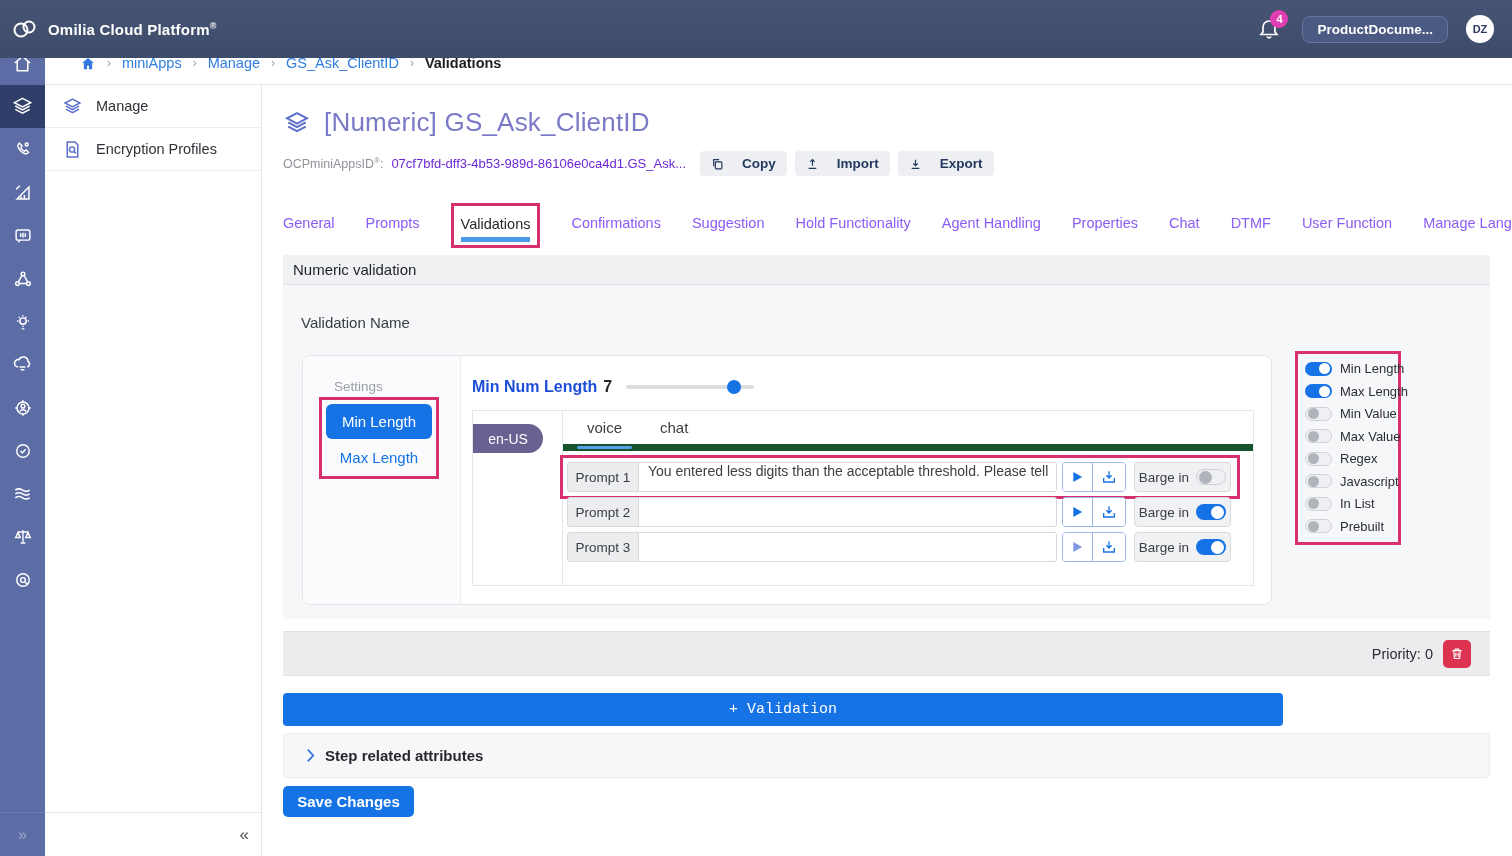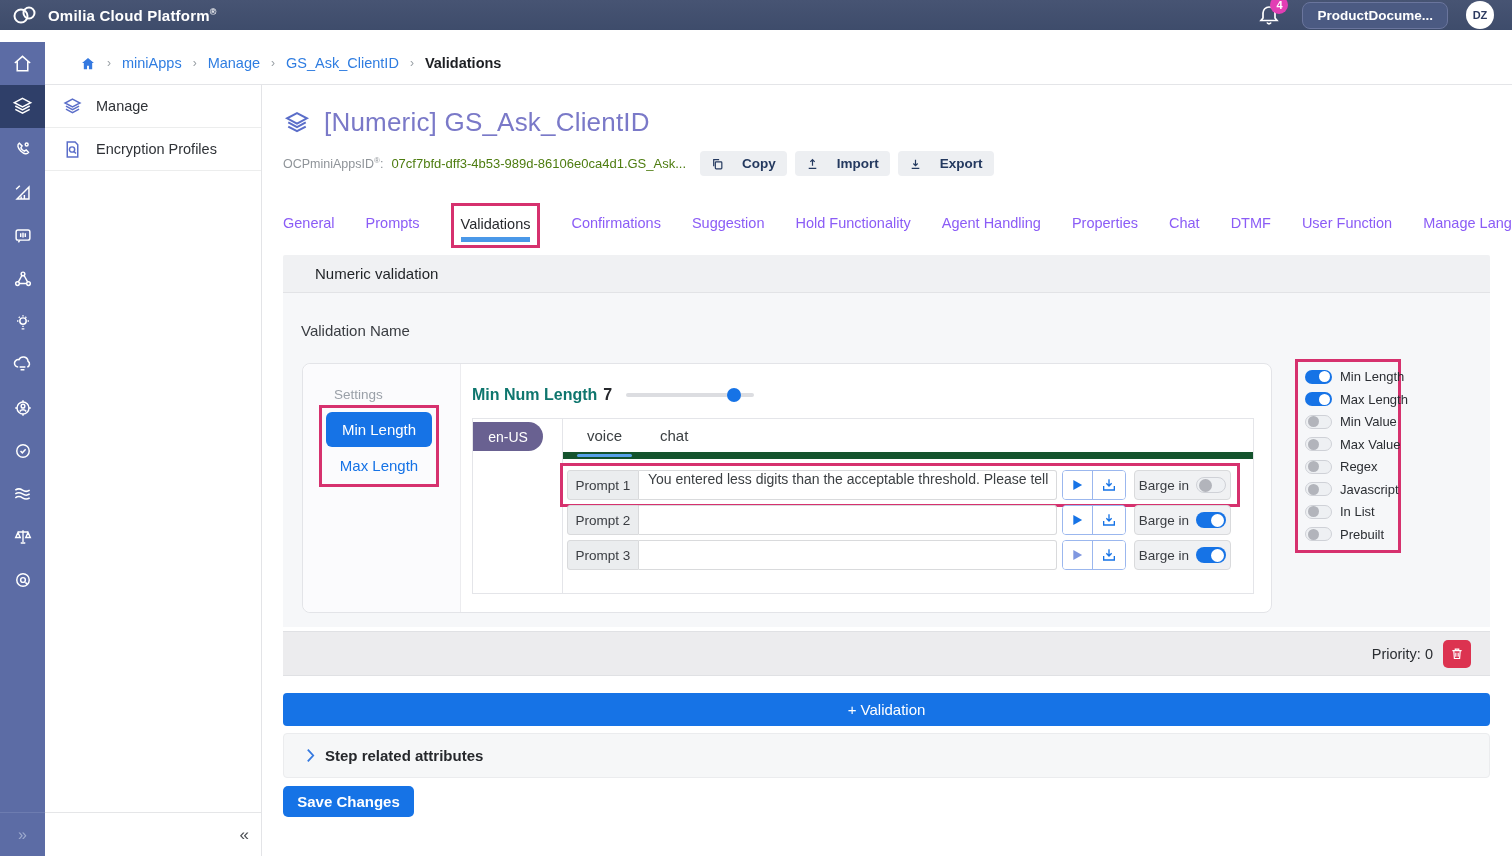--- a/index.html
+++ b/index.html
@@ -1,21 +1,21 @@
 <!DOCTYPE html>
 <html><head>
 <meta charset="utf-8">
 <style>
   * { margin:0; padding:0; box-sizing:border-box; }
   html,body { width:1512px; height:856px; overflow:hidden; background:#fff;
     font-family:"Liberation Sans", sans-serif; color:#26282c; }
   svg { display:block; }
 
   
-  .topbar { position:absolute; left:0; top:0; width:1512px; height:30px;
+  .topbar { position:absolute; left:0; top:0; width:1512px; height:58px;
     background:linear-gradient(180deg,#475473,#3e4c6b); display:flex; align-items:center; z-index:30; }
   .brand { display:flex; align-items:center; gap:9px; padding-left:12px; }
   .brand-text { color:#fff; font-size:15px; font-weight:bold; letter-spacing:.2px; }
   .brand-text sup { font-size:9px; }
   .topbar-right { margin-left:auto; display:flex; align-items:center; gap:18px; padding-right:18px; }
   .bell-wrap { position:relative; width:26px; height:26px; cursor:pointer; }
   .badge { position:absolute; top:-6px; right:-4px; min-width:18px; height:18px; border-radius:50%;
     background:#e23eb4; color:#fff; font-size:11px; font-weight:bold; display:flex;
     align-items:center; justify-content:center; }
   .account-btn { height:27px; padding:0 14px; background:#4b5a82; border:1px solid #6a759d;
@@ -51,33 +51,33 @@
 
   
   .main { position:absolute; left:262px; top:85px; right:0; bottom:0; background:#fff; }
 
   .title-row { position:absolute; left:21px; top:22px; display:flex; align-items:center; gap:13px; }
   .page-title { font-size:26px; font-weight:500; color:#7a79c8; letter-spacing:.2px; }
 
   .id-row { position:absolute; left:21px; top:66px; display:flex; align-items:center; gap:8px; }
   .id-label { font-size:12.5px; color:#8f9499; }
   .id-label sup { font-size:8px; }
-  .id-value { font-size:13px; color:#4d7c0f; margin-right:6px; }
+  .id-value { font-size:13px; color:#6d28d9; margin-right:6px; }
   .mini-btn { height:25px; padding:0 11px; background:#edeff2; border:none; border-radius:4px;
     display:flex; align-items:center; gap:18px; font-size:13.5px; font-weight:600; color:#24395f; cursor:pointer; }
 
   .tabs-row { position:absolute; left:21px; top:118px; right:20px; display:flex; align-items:flex-start; gap:31px; }
   .tab { font-size:14.5px; color:#8b5cf6; padding-top:12px; cursor:pointer; white-space:nowrap; }
   .tab-active-wrap { position:relative; border:3px solid #d6316e; padding:9px 7px 12px 7px; margin-top:0; cursor:pointer; }
   .tab-active-wrap .tab-label { font-size:14.5px; color:#27292d; }
   .tab-underline { position:absolute; left:7px; right:7px; bottom:3px; height:5px; background:#4a98e8; }
 
   .panel { position:absolute; left:21px; top:170px; width:1207px; }
-  .panel-header { height:38px; background:#f0f1f3; border-bottom:1px solid #e2e3e6;
-    border-radius:2px 2px 0 0; display:flex; align-items:center; padding-left:32px;
+  .panel-header { height:30px; background:#f0f1f3; border-bottom:1px solid #e2e3e6;
+    border-radius:2px 2px 0 0; display:flex; align-items:center; padding-left:10px;
     font-size:15px; font-weight:500; color:#1f2226; }
   .panel-body { position:relative; height:334px; background:#f6f7f9; }
 
   .vname-label { position:absolute; left:18px; top:29px; font-size:15px; color:#3a3d42; }
   .vname-input { position:absolute; left:417px; top:21px; width:771px; height:34px; background:#fff;
     border:1px solid #d9dadd; border-radius:6px; padding:0 14px; font-size:14px; color:#3c4043;
     font-family:"Liberation Sans", sans-serif; }
 
   .card { position:absolute; left:19px; top:70px; width:970px; height:250px; background:#fff;
     border:1px solid #e3e4e8; border-radius:8px; }
@@ -85,30 +85,30 @@
     border-right:1px solid #ececef; border-radius:8px 0 0 8px; }
   .settings-label { position:absolute; left:31px; top:23px; font-size:13.5px; color:#9aa0a8; }
   .settings-annot { position:absolute; left:16px; top:41px; width:120px; border:3px solid #d6316e; padding:4px; }
   .minlen-btn { width:106px; height:35px; background:#1673e6; border:none; border-radius:6px;
     color:#fff; font-size:15px; display:flex; align-items:center; justify-content:center; cursor:pointer; }
   .maxlen-link { width:106px; height:30px; margin-top:3px; color:#1673e6; font-size:15px;
     display:flex; align-items:center; justify-content:center; cursor:pointer; }
 
   .card-content { position:absolute; left:158px; top:0; right:0; bottom:0; }
   .len-row { position:absolute; left:11px; top:22px; display:flex; align-items:center; }
-  .len-label { font-size:16px; font-weight:600; color:#0f766e; }
+  .len-label { font-size:16px; font-weight:600; color:#1d4ed8; }
   .len-value { font-size:16px; font-weight:600; color:#26282c; margin-left:6px; }
   .slider { position:relative; width:128px; height:14px; margin-left:14px; cursor:pointer; }
   .slider-track { position:absolute; left:0; right:0; top:5px; height:4px; border-radius:2px; background:#dcdde1; }
   .slider-handle { position:absolute; left:101px; top:0; width:14px; height:14px; border-radius:50%; background:#1673e6; }
 
   .subpanel { position:absolute; left:11px; top:54px; width:782px; height:176px;
     border:1px solid #e4e5e9; background:#fff; }
   .locale-col { position:absolute; left:0; top:0; width:90px; bottom:0; border-right:1px solid #e4e5e9; }
-  .locale-pill { position:absolute; left:0; top:3px; width:70px; height:29px; background:#696191;
+  .locale-pill { position:absolute; left:0; top:13px; width:70px; height:29px; background:#696191;
     border-radius:0 15px 15px 0; color:#fff; font-size:14px; display:flex; align-items:center;
     justify-content:center; cursor:pointer; }
   .chan-tabs { position:absolute; left:90px; right:0; top:0; height:40px; border-bottom:7px solid #14532d;
     display:flex; align-items:center; gap:38px; padding-left:24px; }
   .chan-tab { font-size:15px; color:#3c4043; cursor:pointer; position:relative; height:40px;
     display:flex; align-items:center; }
   .chan-tab.active::after { content:""; position:absolute; left:-10px; right:-10px; bottom:-1px;
     height:3px; background:#55a0e8; border-radius:2px; }
 
   .prompts { position:absolute; left:94px; top:51px; display:flex; flex-direction:column; gap:5px; }
@@ -139,23 +139,23 @@
   .ttrow { display:flex; align-items:center; gap:8px; white-space:nowrap; }
   .ttrow .tlabel { font-size:13px; color:#2b2e33; }
 
   .priority-bar { position:absolute; left:21px; top:546px; width:1207px; height:45px; background:#ececee;
     border-top:1px solid #e0e1e4; border-bottom:1px solid #e0e1e4; display:flex; align-items:center;
     justify-content:flex-end; gap:10px; padding-right:19px; }
   .priority-text { font-size:14.5px; color:#2a2d31; }
   .trash-btn { width:28px; height:28px; background:#dc3350; border:none; border-radius:5px;
     display:flex; align-items:center; justify-content:center; cursor:pointer; }
 
-  .add-validation { position:absolute; left:21px; top:608px; width:1207px; height:33px; background:#1673e6;
+  .add-validation { position:absolute; left:21px; top:608px; width:1000px; height:33px; background:#1673e6;
     border:none; border-radius:4px; color:#fff; font-size:15px; display:flex; align-items:center;
-    justify-content:center; cursor:pointer; }
+    justify-content:center; cursor:pointer;font-family:Liberation Mono, monospace; }
 
   .step-bar { position:absolute; left:21px; top:648px; width:1207px; height:45px; background:#f6f7f8;
     border:1px solid #ebecee; border-radius:4px; display:flex; align-items:center; gap:10px;
     padding-left:22px; cursor:pointer; }
   .step-label { font-size:15px; font-weight:600; color:#26282c; }
 
   .save-btn { position:absolute; left:21px; top:701px; width:131px; height:31px; background:#1673e6;
     border:none; border-radius:5px; color:#fff; font-size:15px; font-weight:600;
     display:flex; align-items:center; justify-content:center; cursor:pointer; }
 </style>

